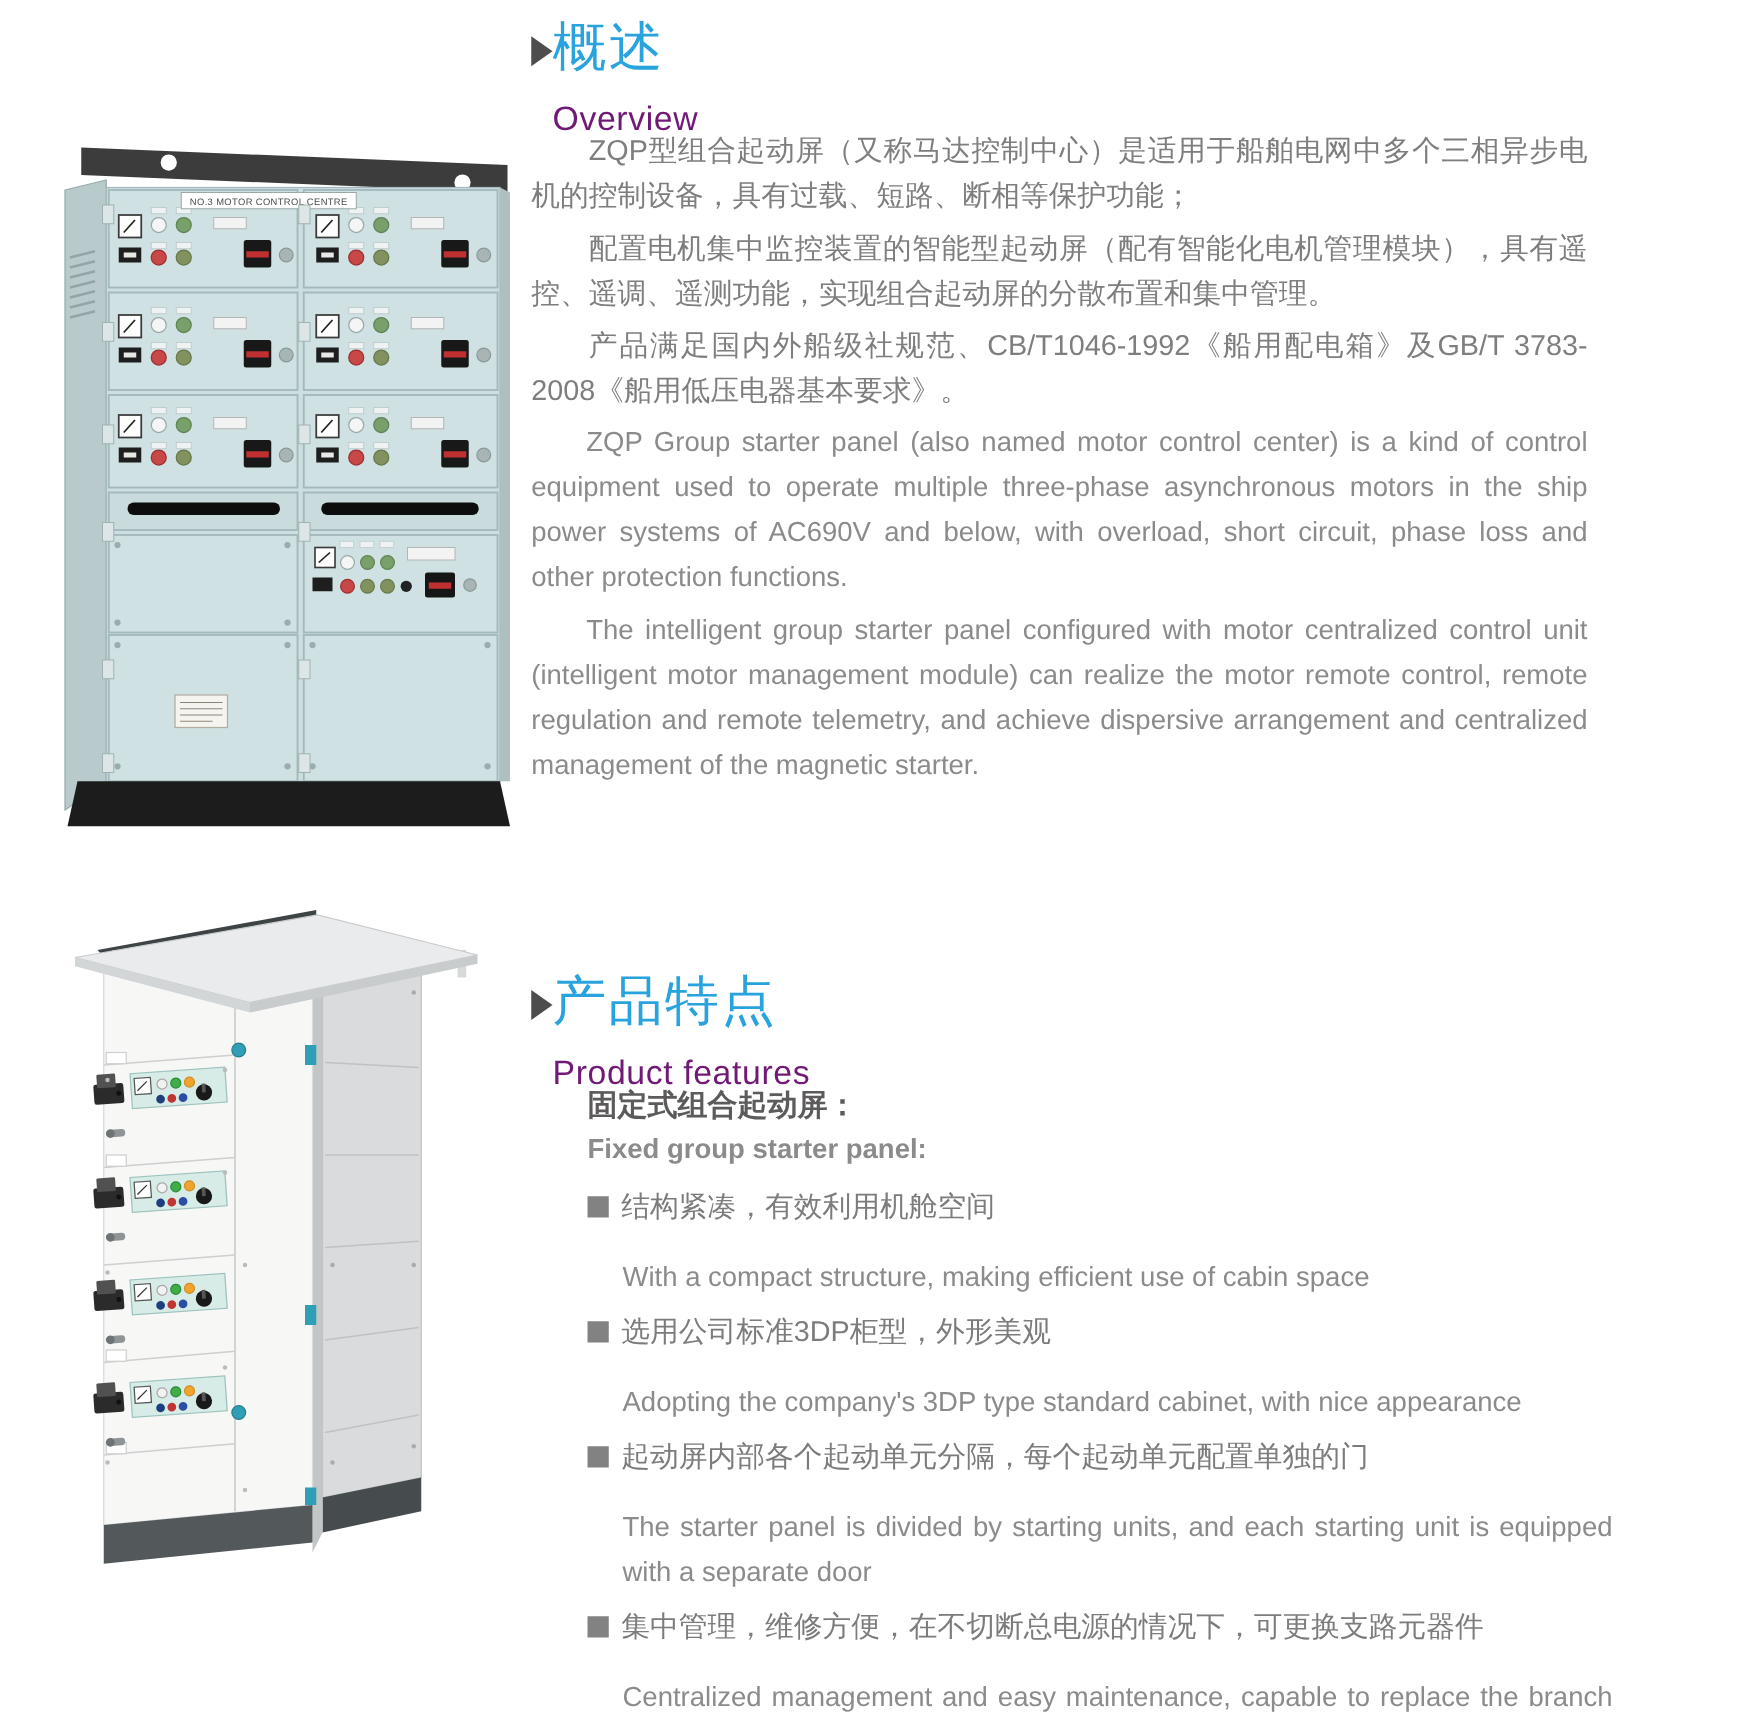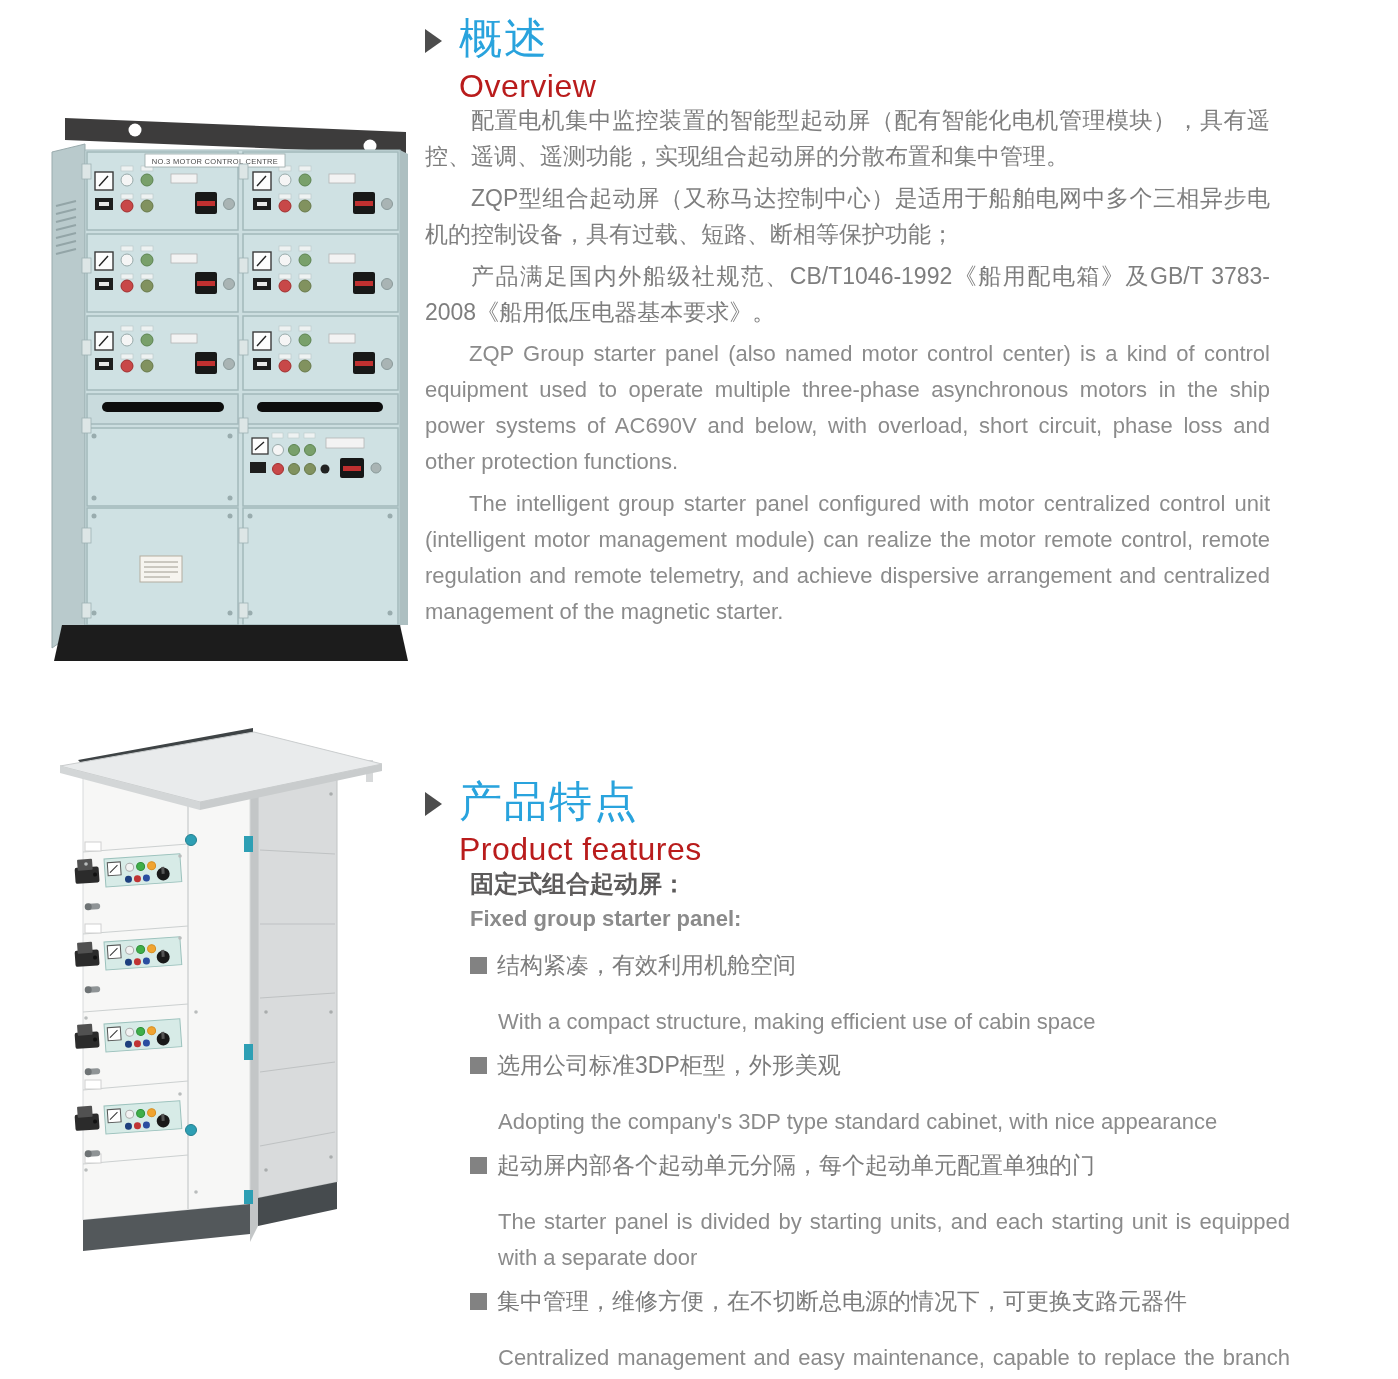--- a/index.html
+++ b/index.html
@@ -1,25 +1,25 @@
 <!DOCTYPE html>
 <html><head>
 <meta charset="utf-8">
 <style>
   html,body{margin:0;padding:0;background:#ffffff;}
   .page{
     position:relative;width:1398px;height:1379px;background:#ffffff;
     font-family:"Liberation Sans",sans-serif;overflow:hidden;margin:0 auto;
   }
   
-  .sec-header{position:absolute;display:flex;gap:17px;}
+  .sec-header{position:absolute;display:flex;}
   .tri{width:0;height:0;border-left:17px solid #4d4d4d;border-top:12px solid transparent;
        border-bottom:12px solid transparent;margin-top:13px;}
   .title-zh{font-size:43px;line-height:1.05;color:#29a3dd;font-weight:normal;letter-spacing:2px;margin:0;}
-  .title-en{font-size:32px;color:#b91c1c;margin-top:7px;letter-spacing:0.5px;}
+  .title-en{font-size:27px;color:#701a75;margin-top:19px;letter-spacing:0.5px;}
   #overview-header{left:425px;top:16px;}
   #features-header{left:425px;top:779px;justify-content:flex-end;}
   
   .overview-text{position:absolute;left:425px;top:102px;width:845px;}
   .overview-text p{margin:0 0 6px 0;text-align:justify;text-indent:2em;}
   p.zh{font-size:23px;line-height:36px;color:#7e7e7e;}
   p.en{font-size:22px;line-height:36px;color:#8b8b8b;}
   
   .features{position:absolute;left:470px;top:868px;width:820px;}
   .feat-sub-zh{font-size:24px;font-weight:bold;color:#5c5a5a;margin-bottom:6px;}
@@ -290,22 +290,22 @@
 
   <div class="sec-header" id="overview-header">
     <span class="tri"></span>
     <div>
       <h1 class="title-zh">概述</h1>
       <div class="title-en">Overview</div>
     </div>
   </div>
 
   <div class="overview-text">
+    <p class="zh">ZQP型组合起动屏（又称马达控制中心）是适用于船舶电网中多个三相异步电机的控制设备，具有过载、短路、断相等保护功能；</p>
     <p class="zh">配置电机集中监控装置的智能型起动屏（配有智能化电机管理模块），具有遥控、遥调、遥测功能，实现组合起动屏的分散布置和集中管理。</p>
-    <p class="zh">ZQP型组合起动屏（又称马达控制中心）是适用于船舶电网中多个三相异步电机的控制设备，具有过载、短路、断相等保护功能；</p>
     <p class="zh">产品满足国内外船级社规范、CB/T1046-1992《船用配电箱》及GB/T 3783-2008《船用低压电器基本要求》。</p>
     <p class="en">ZQP Group starter panel (also named motor control center) is a kind of control equipment used to operate multiple three-phase asynchronous motors in the ship power systems of AC690V and below, with overload, short circuit, phase loss and other protection functions.</p>
     <p class="en">The intelligent group starter panel configured with motor centralized control unit (intelligent motor management module) can realize the motor remote control, remote regulation and remote telemetry, and achieve dispersive arrangement and centralized management of the magnetic starter.</p>
   </div>
 
   <div class="sec-header" id="features-header">
     <span class="tri"></span>
     <div>
       <h1 class="title-zh">产品特点</h1>
       <div class="title-en">Product features</div>

